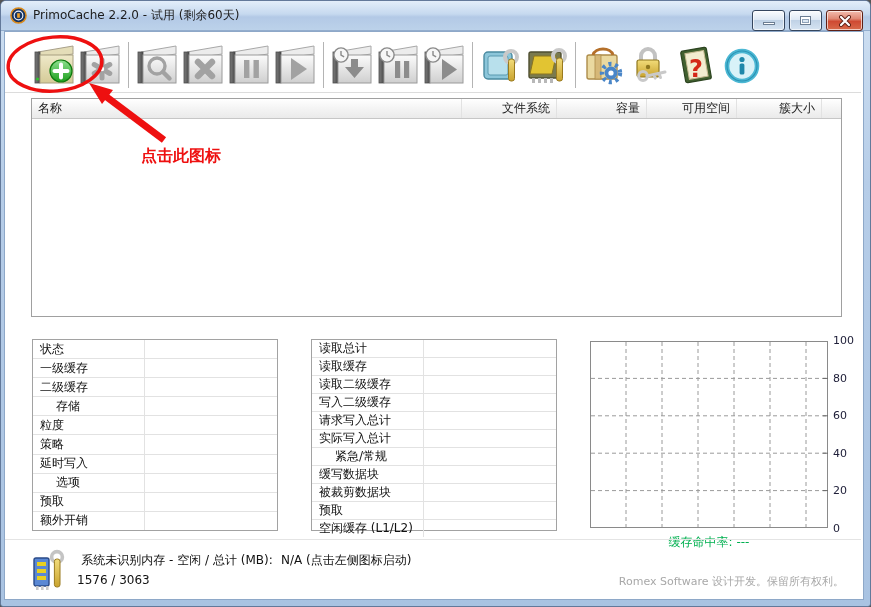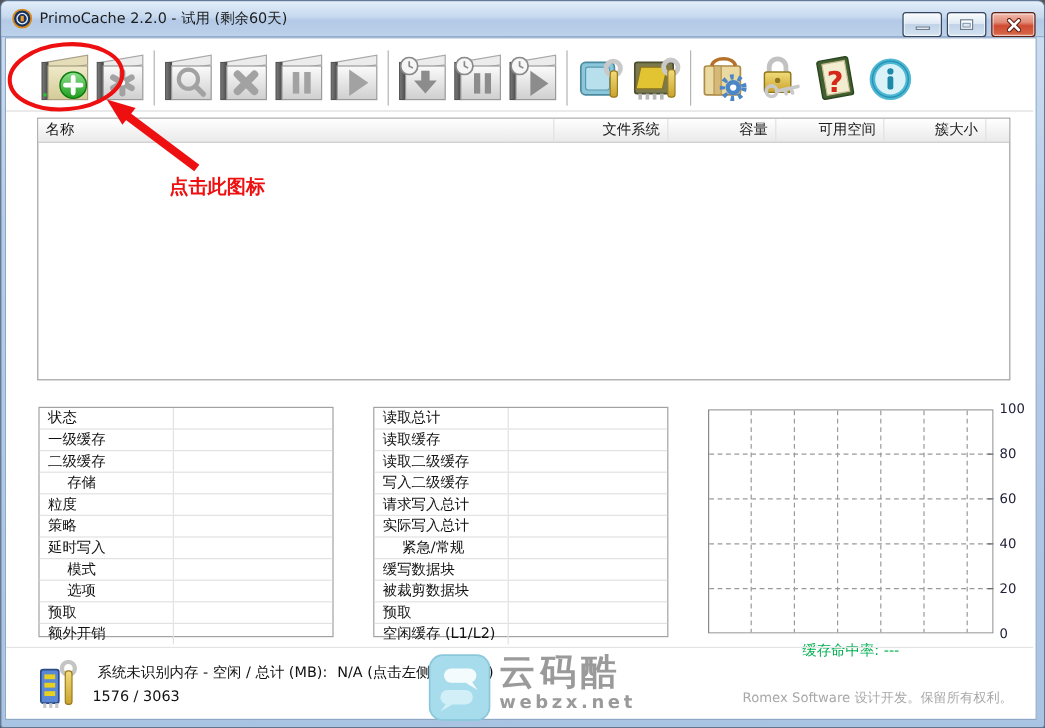--- a/index.html
+++ b/index.html
@@ -330,24 +330,20 @@
       <div class="prow">
         <span class="lbl">策略</span>
         <span class="val"></span>
       </div>
 
       <div class="prow">
         <span class="lbl">延时写入</span>
         <span class="val"></span>
       </div>
 
-      <div class="prow">
-        <span class="lbl indent">模式</span>
-        <span class="val"></span>
-      </div>
 
       <div class="prow">
         <span class="lbl indent">选项</span>
         <span class="val"></span>
       </div>
 
       <div class="prow">
         <span class="lbl">预取</span>
         <span class="val"></span>
       </div>
@@ -469,37 +465,20 @@
       <div class="status-row">
         <span class="slabel">系统未识别内存 - 空闲 / 总计 (MB):</span>
         <span class="svalue">N/A (点击左侧图标启动)</span>
       </div>
 
       <div class="status-row">
         <span class="svalue">1576 / 3063</span>
       </div>
     </div>
 
-  <div class="watermark">
-    <svg class="wm-icon" viewBox="0 0 52 56">
-      <rect x="1" y="1" width="50" height="54" rx="11" fill="#a6dcec" stroke="#8cc8dc" stroke-width="1.5"></rect>
-      <g fill="#f4fbfd">
-        <rect x="13" y="12" width="27" height="12" rx="6"></rect>
-        <polygon points="36,23 41,30 31,24"></polygon>
-      </g>
-      <g fill="#d2eff7">
-        <rect x="10" y="30" width="27" height="12" rx="6"></rect>
-        <polygon points="15,41 10,48 20,42"></polygon>
-      </g>
-    </svg>
-    <div class="wm-text">
-      <div class="wm-title">云码酷</div>
-      <div class="wm-sub">webzx.net</div>
-    </div>
-  </div>
 
   <div class="credit">Romex Software 设计开发。保留所有权利。</div>
 
   <svg class="annotation" viewBox="0 0 871 607">
     <ellipse cx="54" cy="63" rx="47" ry="27" fill="none" stroke="#ee1010" stroke-width="3.4" transform="rotate(-5 54 63)"></ellipse>
     <line x1="103" y1="94" x2="163" y2="139" stroke="#ee1010" stroke-width="7"></line>
     <polygon points="88,82 101,103 112,89" fill="#ee1010"></polygon>
   </svg>
   <div class="annotation-text" style="color: rgb(238, 16, 16);">点击此图标</div>
 

